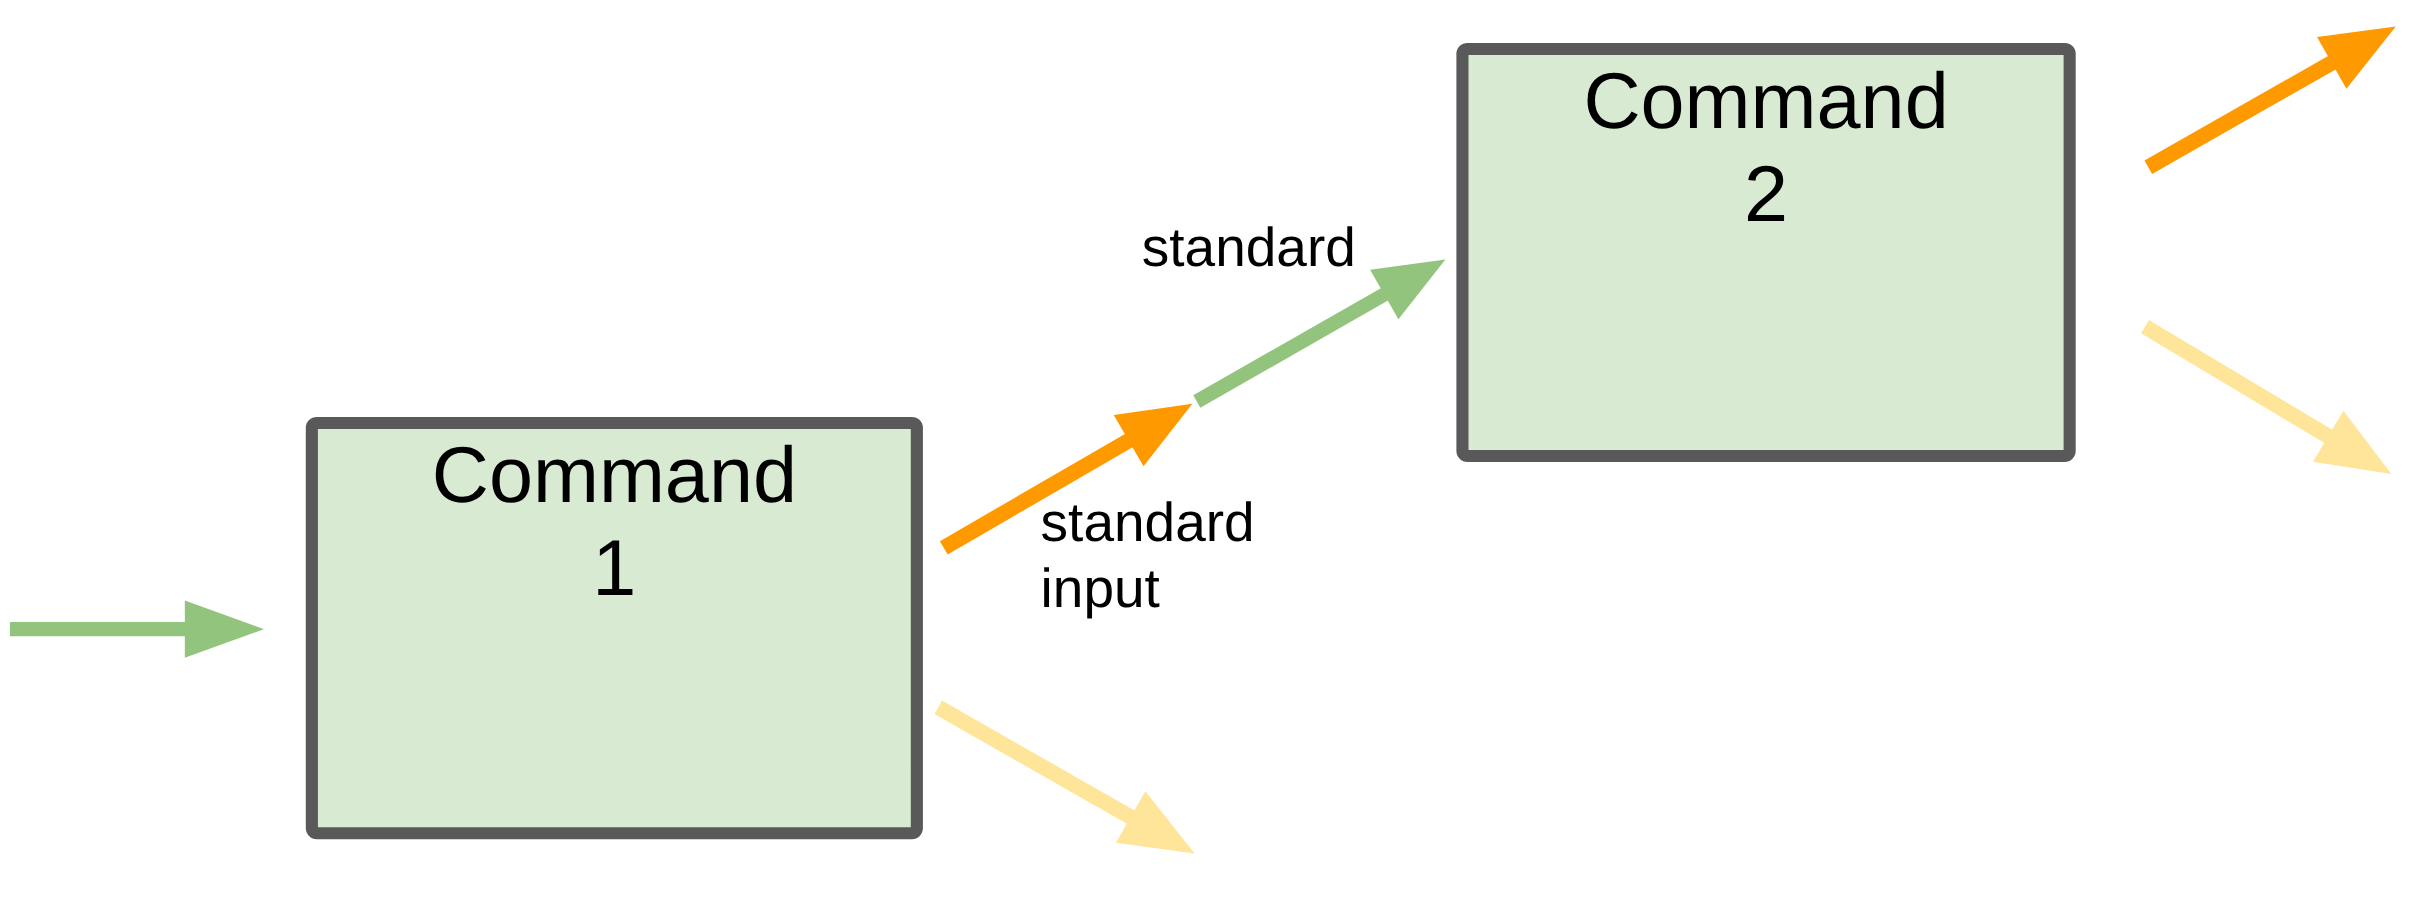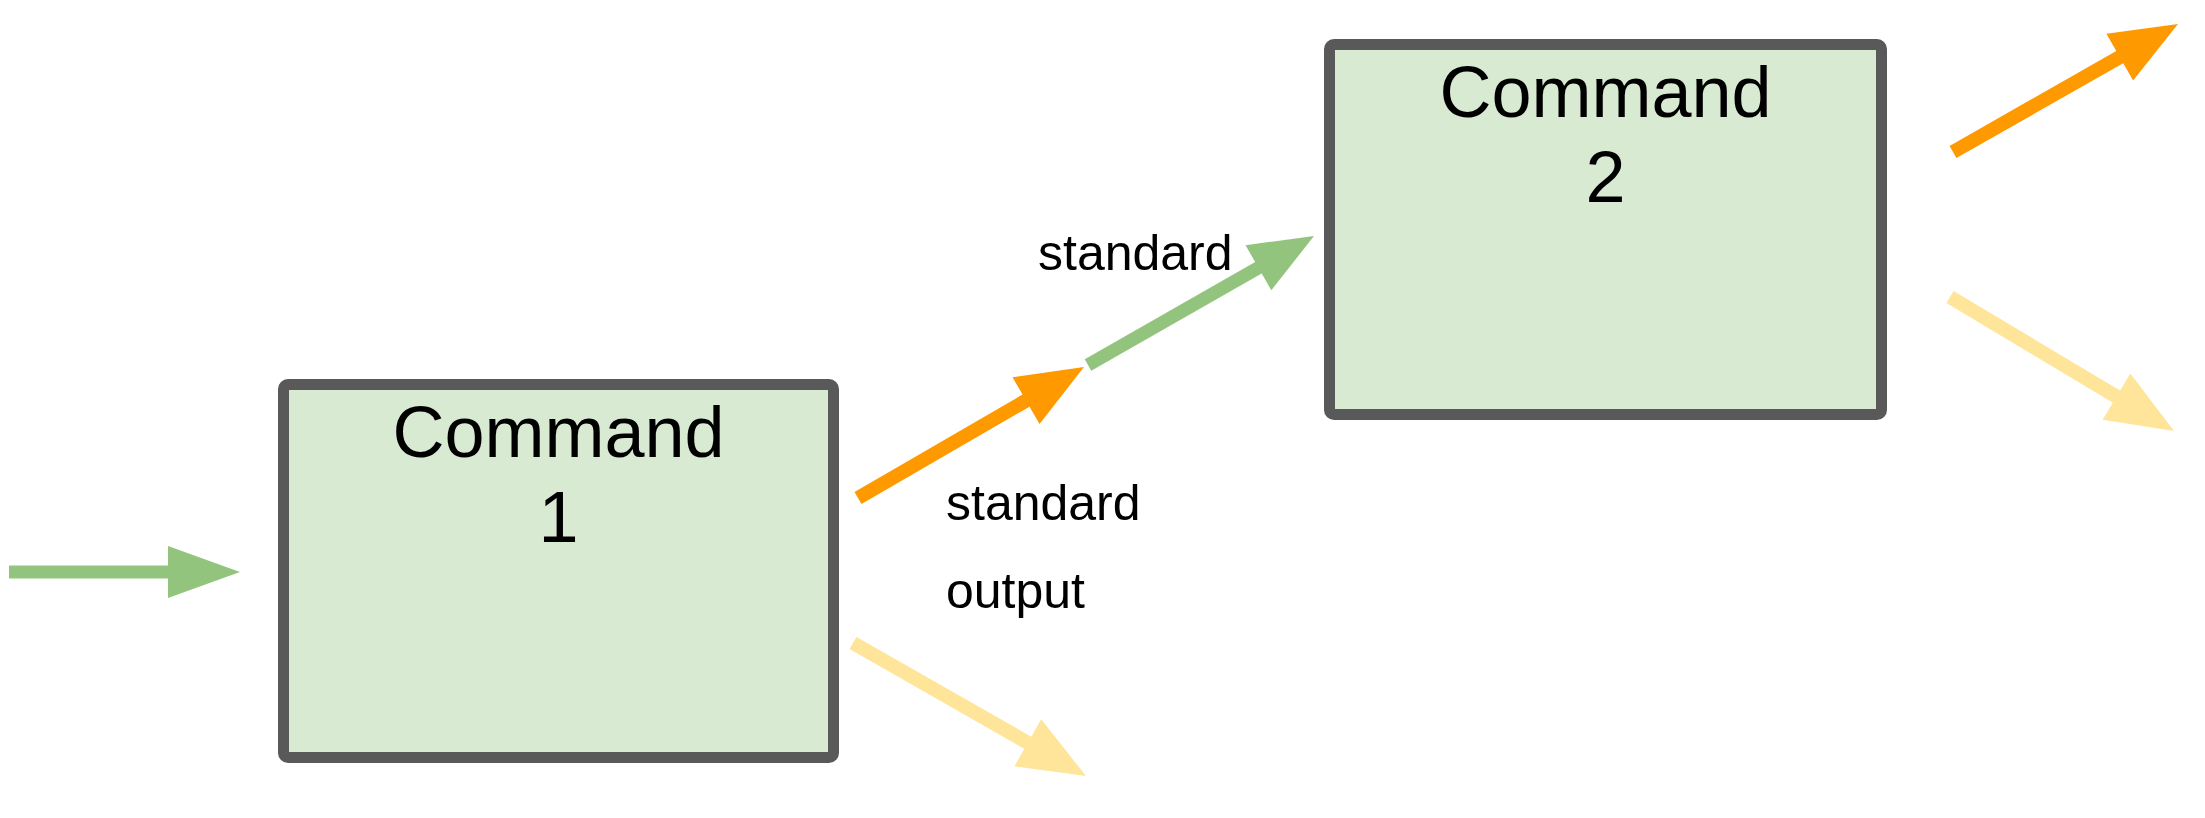--- a/index.html
+++ b/index.html
@@ -61,21 +61,21 @@
     white-space: nowrap;
   }
   #standard-input-label {
     left: 1038px;
     top: 195px;
   }
   #standard-output-label {
     left: 946px;
     top: 445px;
   }
-  .flow-label span { display: block; margin-top: 28px; }
+  .flow-label span { display: block; }
 </style>
 </head>
 <body>
 
 <div class="canvas">
 
   <svg class="arrows-layer" viewBox="0 0 2205 818" xmlns="http://www.w3.org/2000/svg">
       <g>
         <line x1="9" y1="572" x2="170" y2="572" stroke="#93c47d" stroke-width="13" stroke-linecap="butt"></line>
         <polygon points="240,572 168,598 168,546" fill="#93c47d"></polygon>
@@ -115,16 +115,16 @@
       <span class="box-label-line">2</span>
     </div>
   </div>
 
   <div class="flow-label" id="standard-input-label">
     <span>standard</span>
   </div>
 
   <div class="flow-label" id="standard-output-label">
     <span>standard</span>
-    <span>output</span>
+    <span>input</span>
   </div>
 
 </div>
 
 </body></html>

